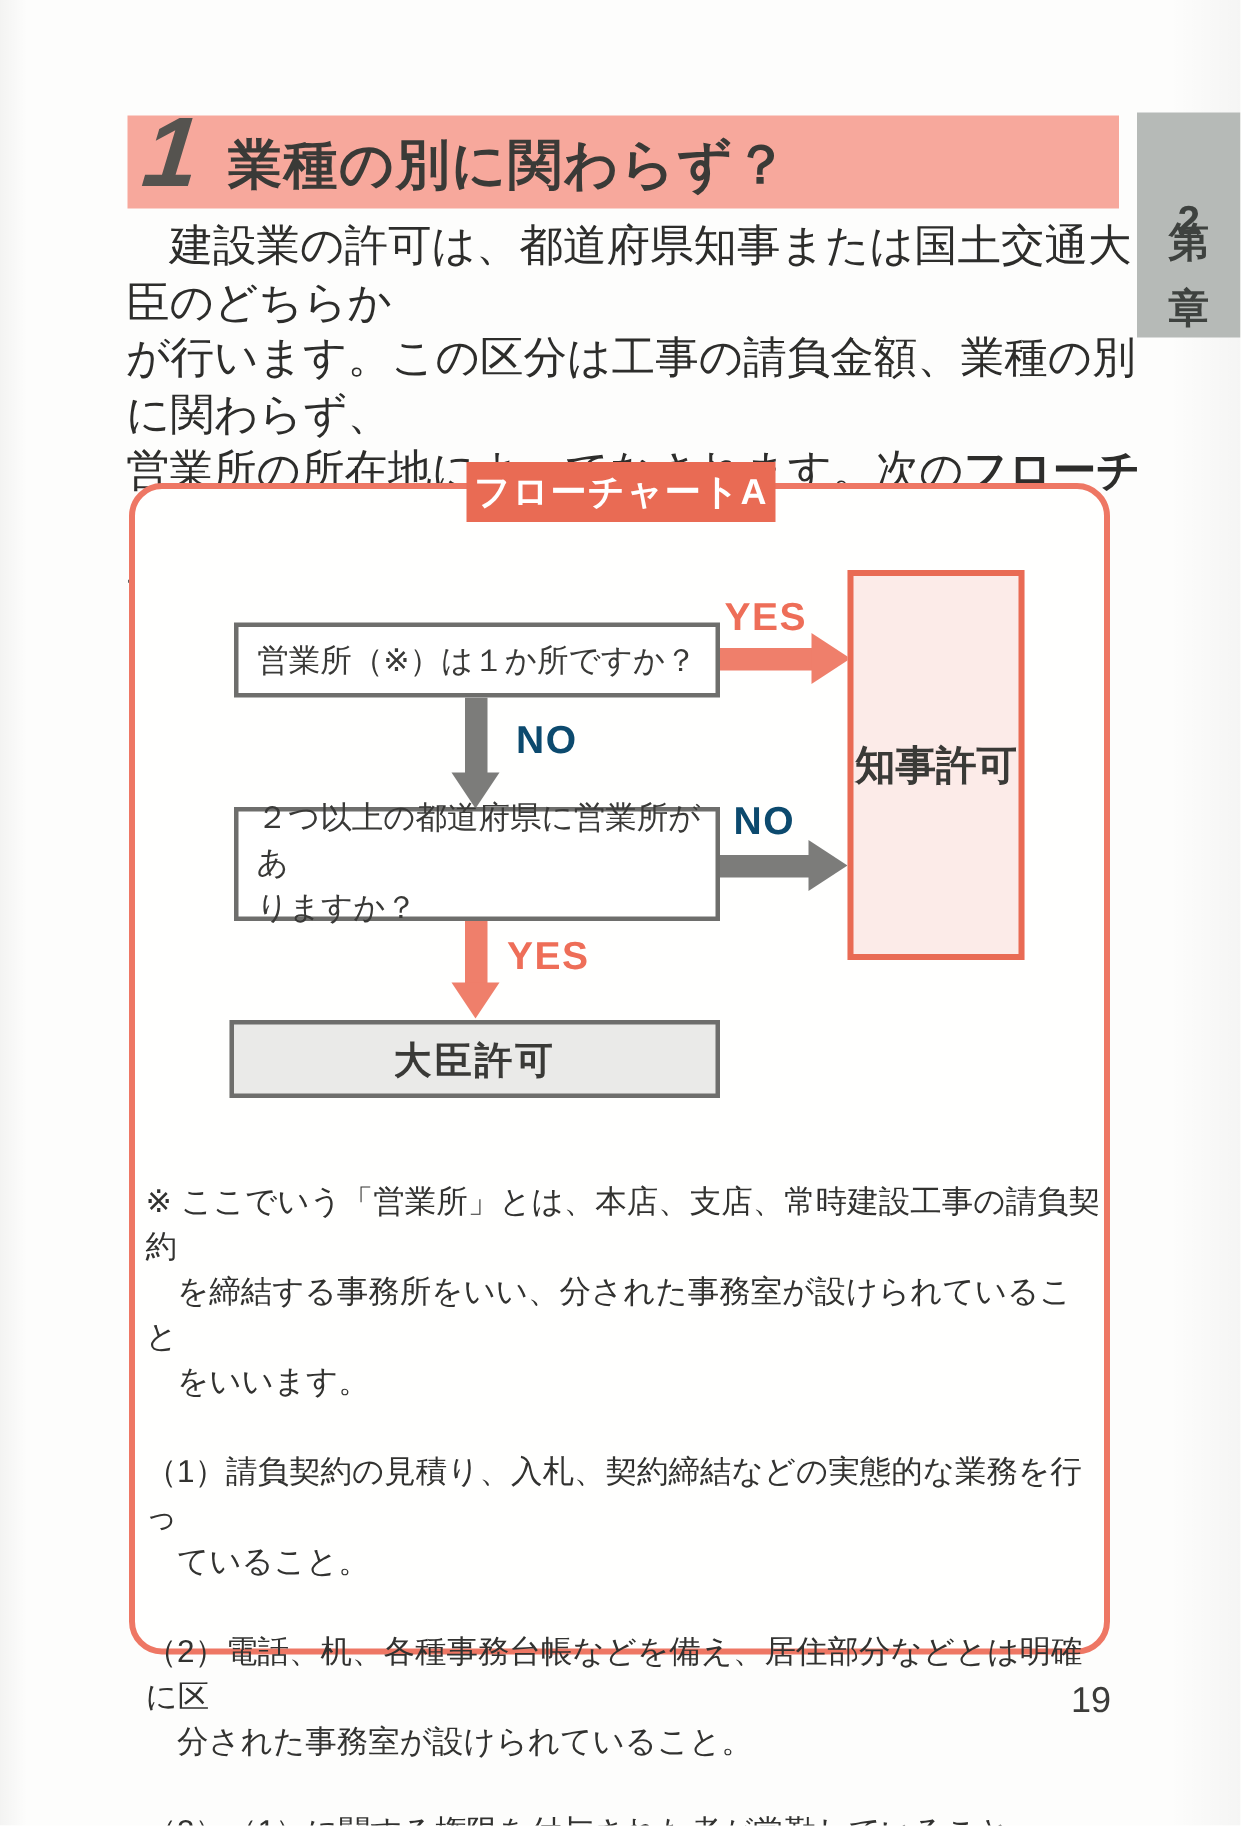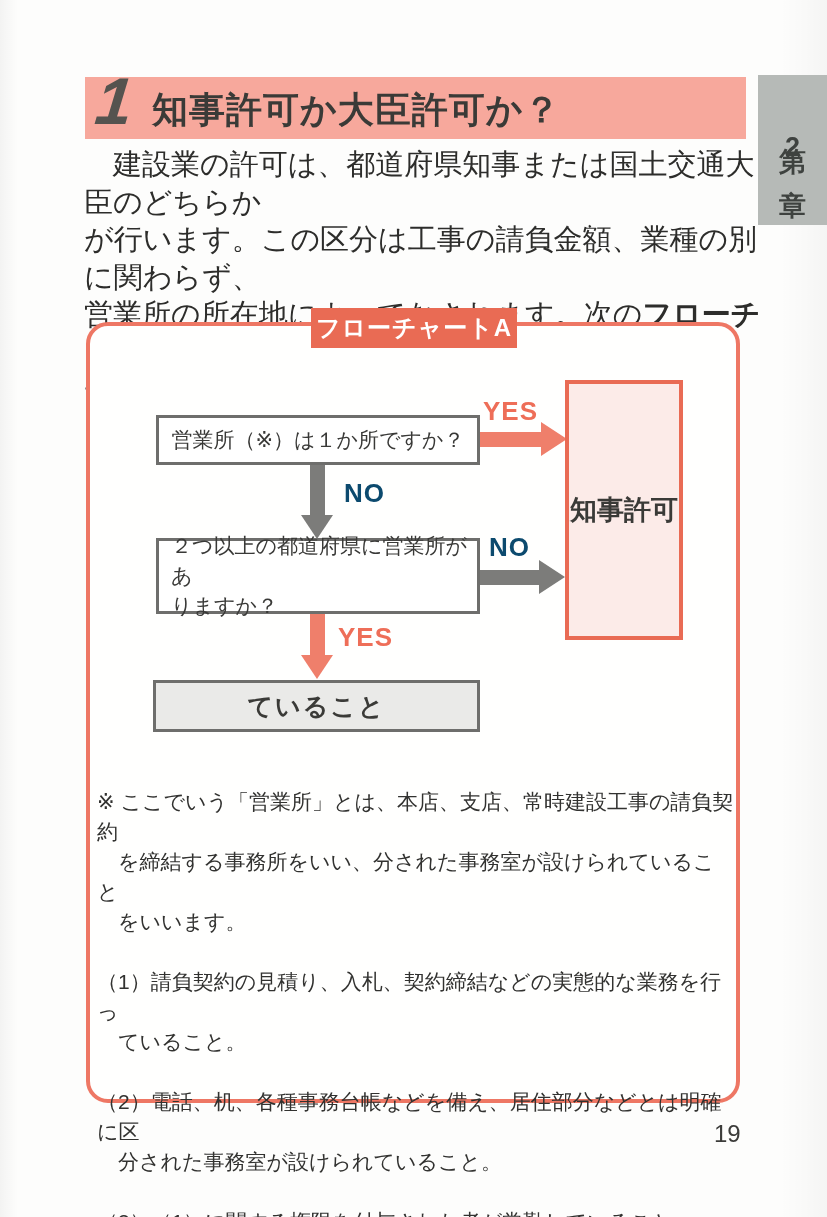--- a/index.html
+++ b/index.html
@@ -135,21 +135,21 @@
 <body>
 
 <div class="scan-shade"></div>
 
 <div class="chapter-tab">
   <span>第2章</span>
 </div>
 
 <div class="header-bar"></div>
 <div class="header-num">1</div>
-<div class="header-title">知事許可か大臣許可か？</div>
+<div class="header-title">業種の別に関わらず？</div>
 
 <p class="intro"><span>　建設業の許可は、都道府県知事または国土交通大臣のどちらか
 が行います。この区分は工事の請負金額、業種の別に関わらず、
 営業所の所在地によってなされます。次の</span><b>フローチャートA</b><span>で
 チェックしましょう。</span></p>
 
 <div class="flow-frame"></div>
 <div class="flow-title">フローチャートA</div>
 
 <div class="qbox qbox1">営業所（※）は１か所ですか？</div>
@@ -167,21 +167,21 @@
 
 <div class="shaft gray no2-shaft"></div>
 <div class="head no2-head"></div>
 <div class="arrow-label lbl-gray no2-lbl">NO</div>
 
 <div class="shaft red yes2-shaft"></div>
 <div class="head yes2-head"></div>
 <div class="arrow-label lbl-red yes2-lbl">YES</div>
 
 <div class="resultbox governor">知事許可</div>
-<div class="resultbox minister">ていること</div>
+<div class="resultbox minister">大臣許可</div>
 
 <div class="notes">
   <p>※ ここでいう「営業所」とは、本店、支店、常時建設工事の請負契約
 　を締結する事務所をいい、分された事務室が設けられていること
 　をいいます。</p>
   <p>（1）請負契約の見積り、入札、契約締結などの実態的な業務を行っ
 　ていること。</p>
   <p>（2）電話、机、各種事務台帳などを備え、居住部分などとは明確に区
 　分された事務室が設けられていること。</p>
   <p>（3）（1）に関する権限を付与された者が常勤していること。</p>

